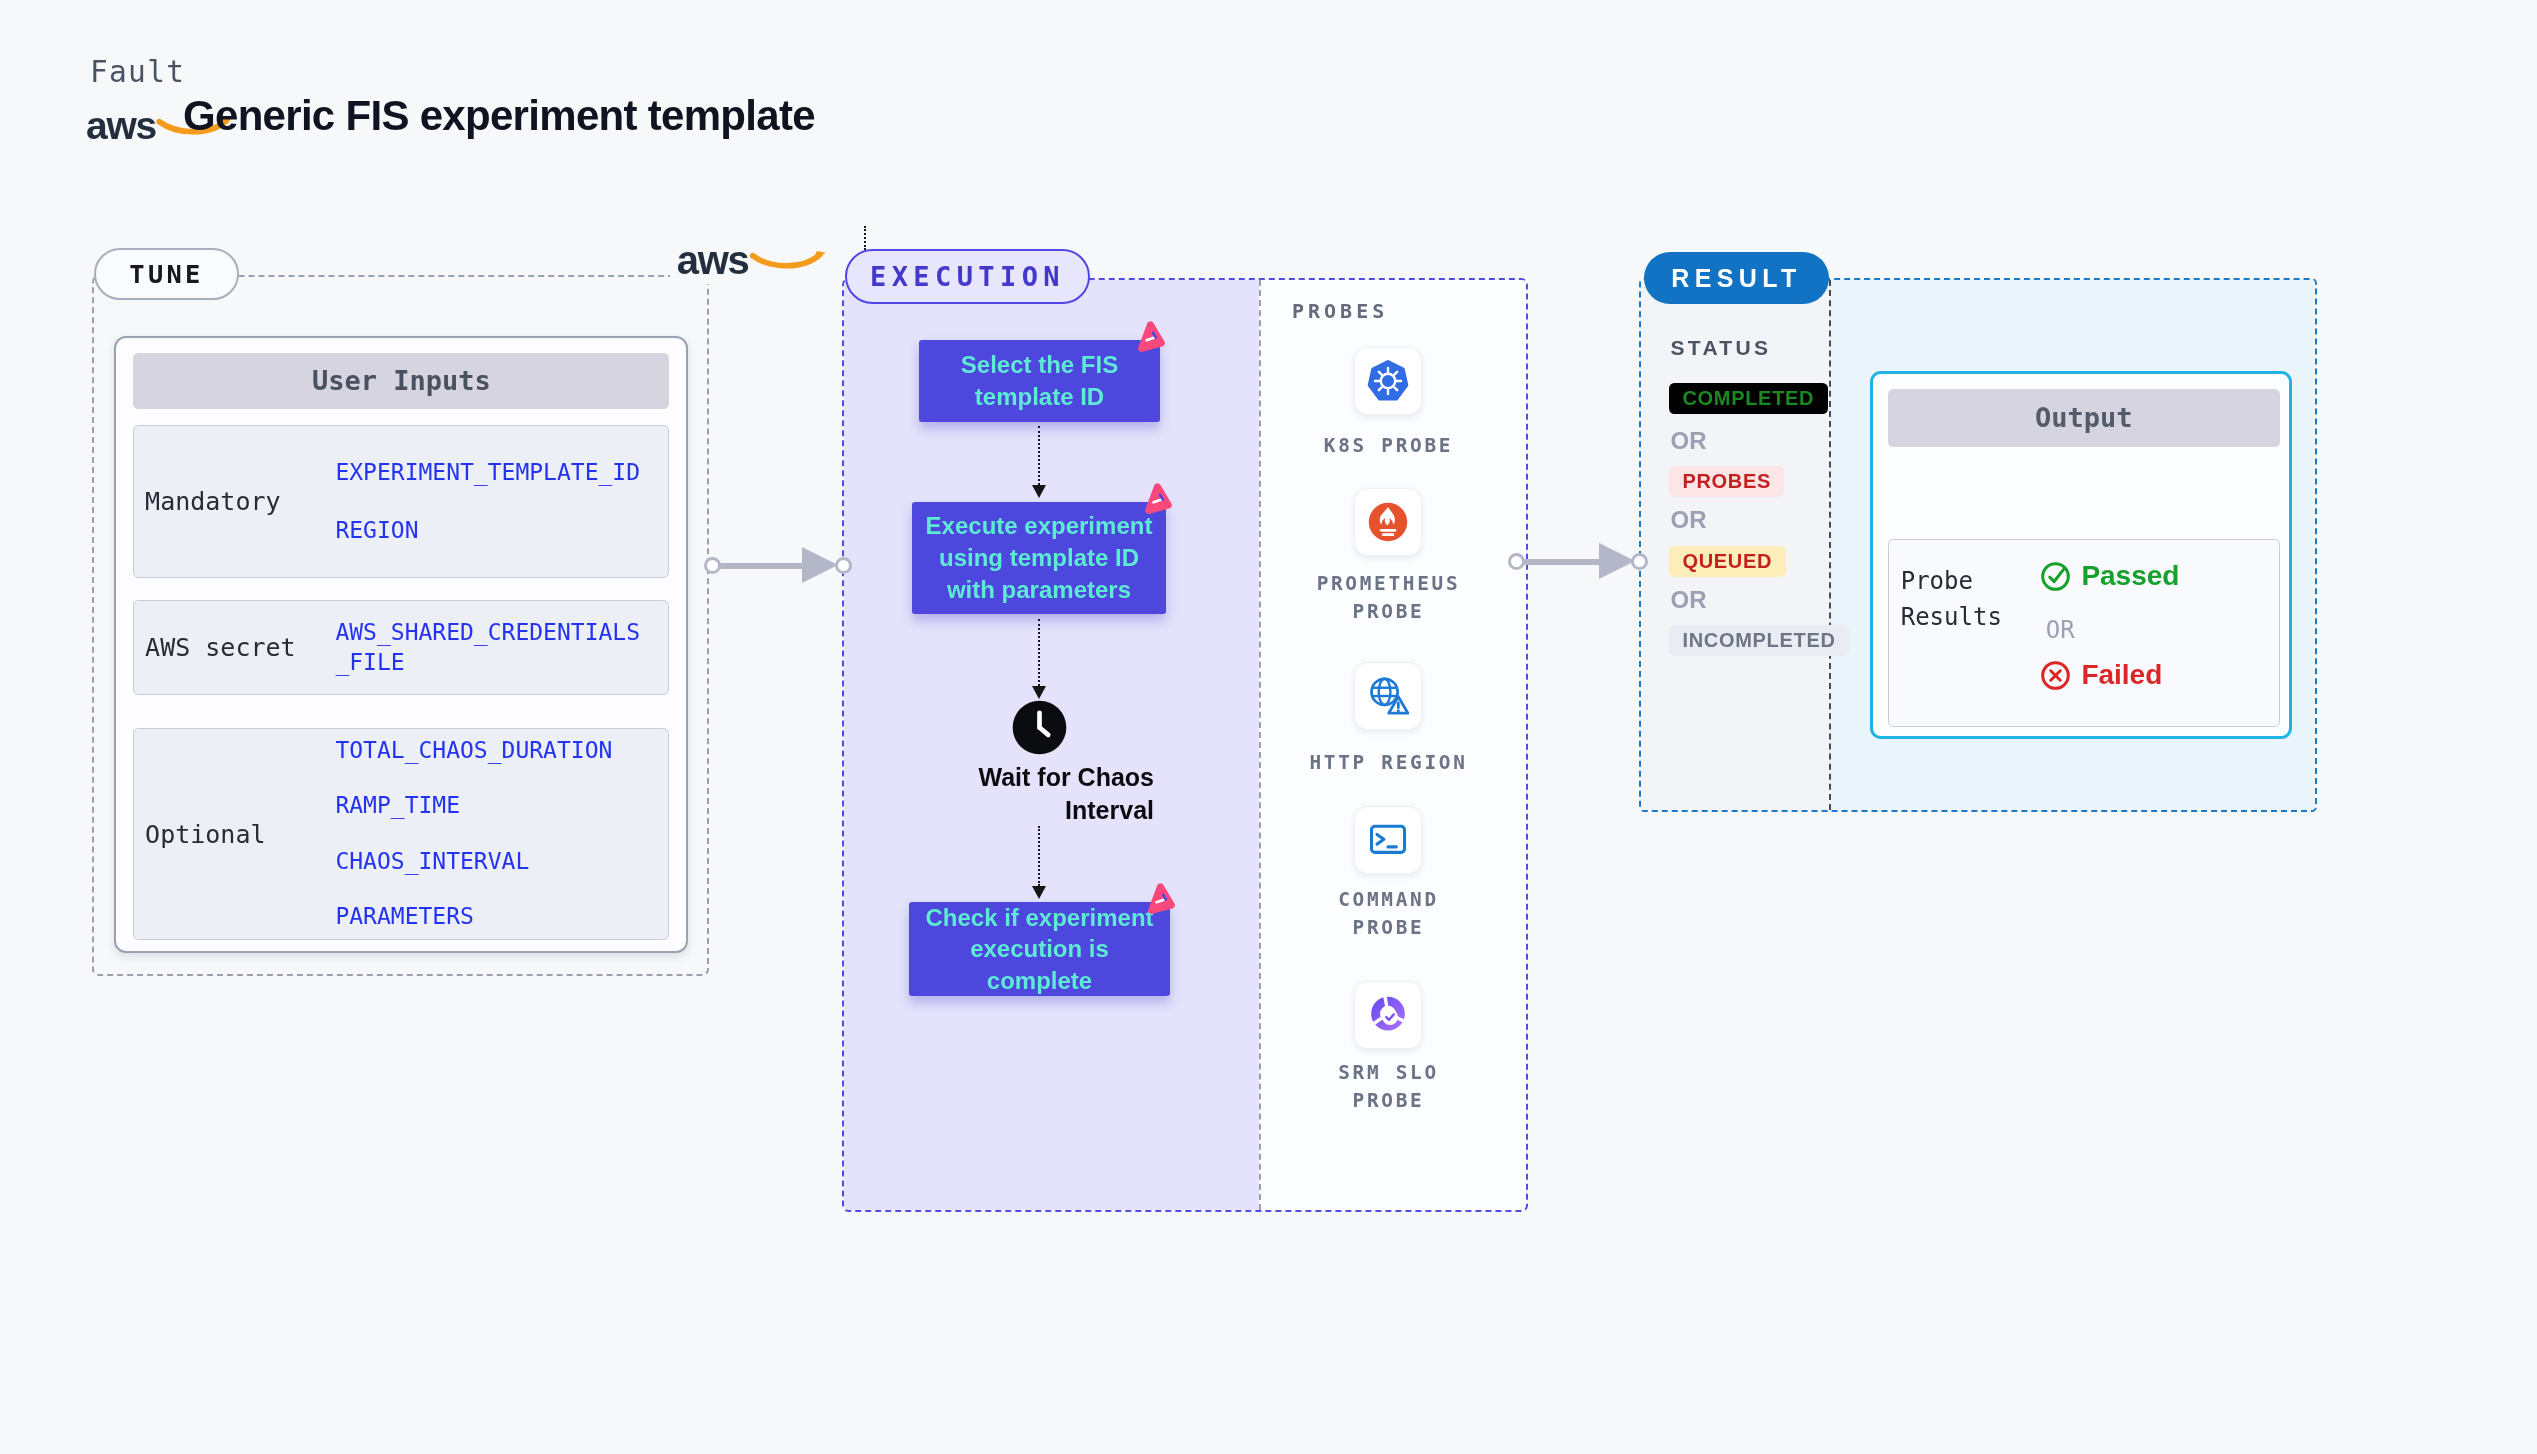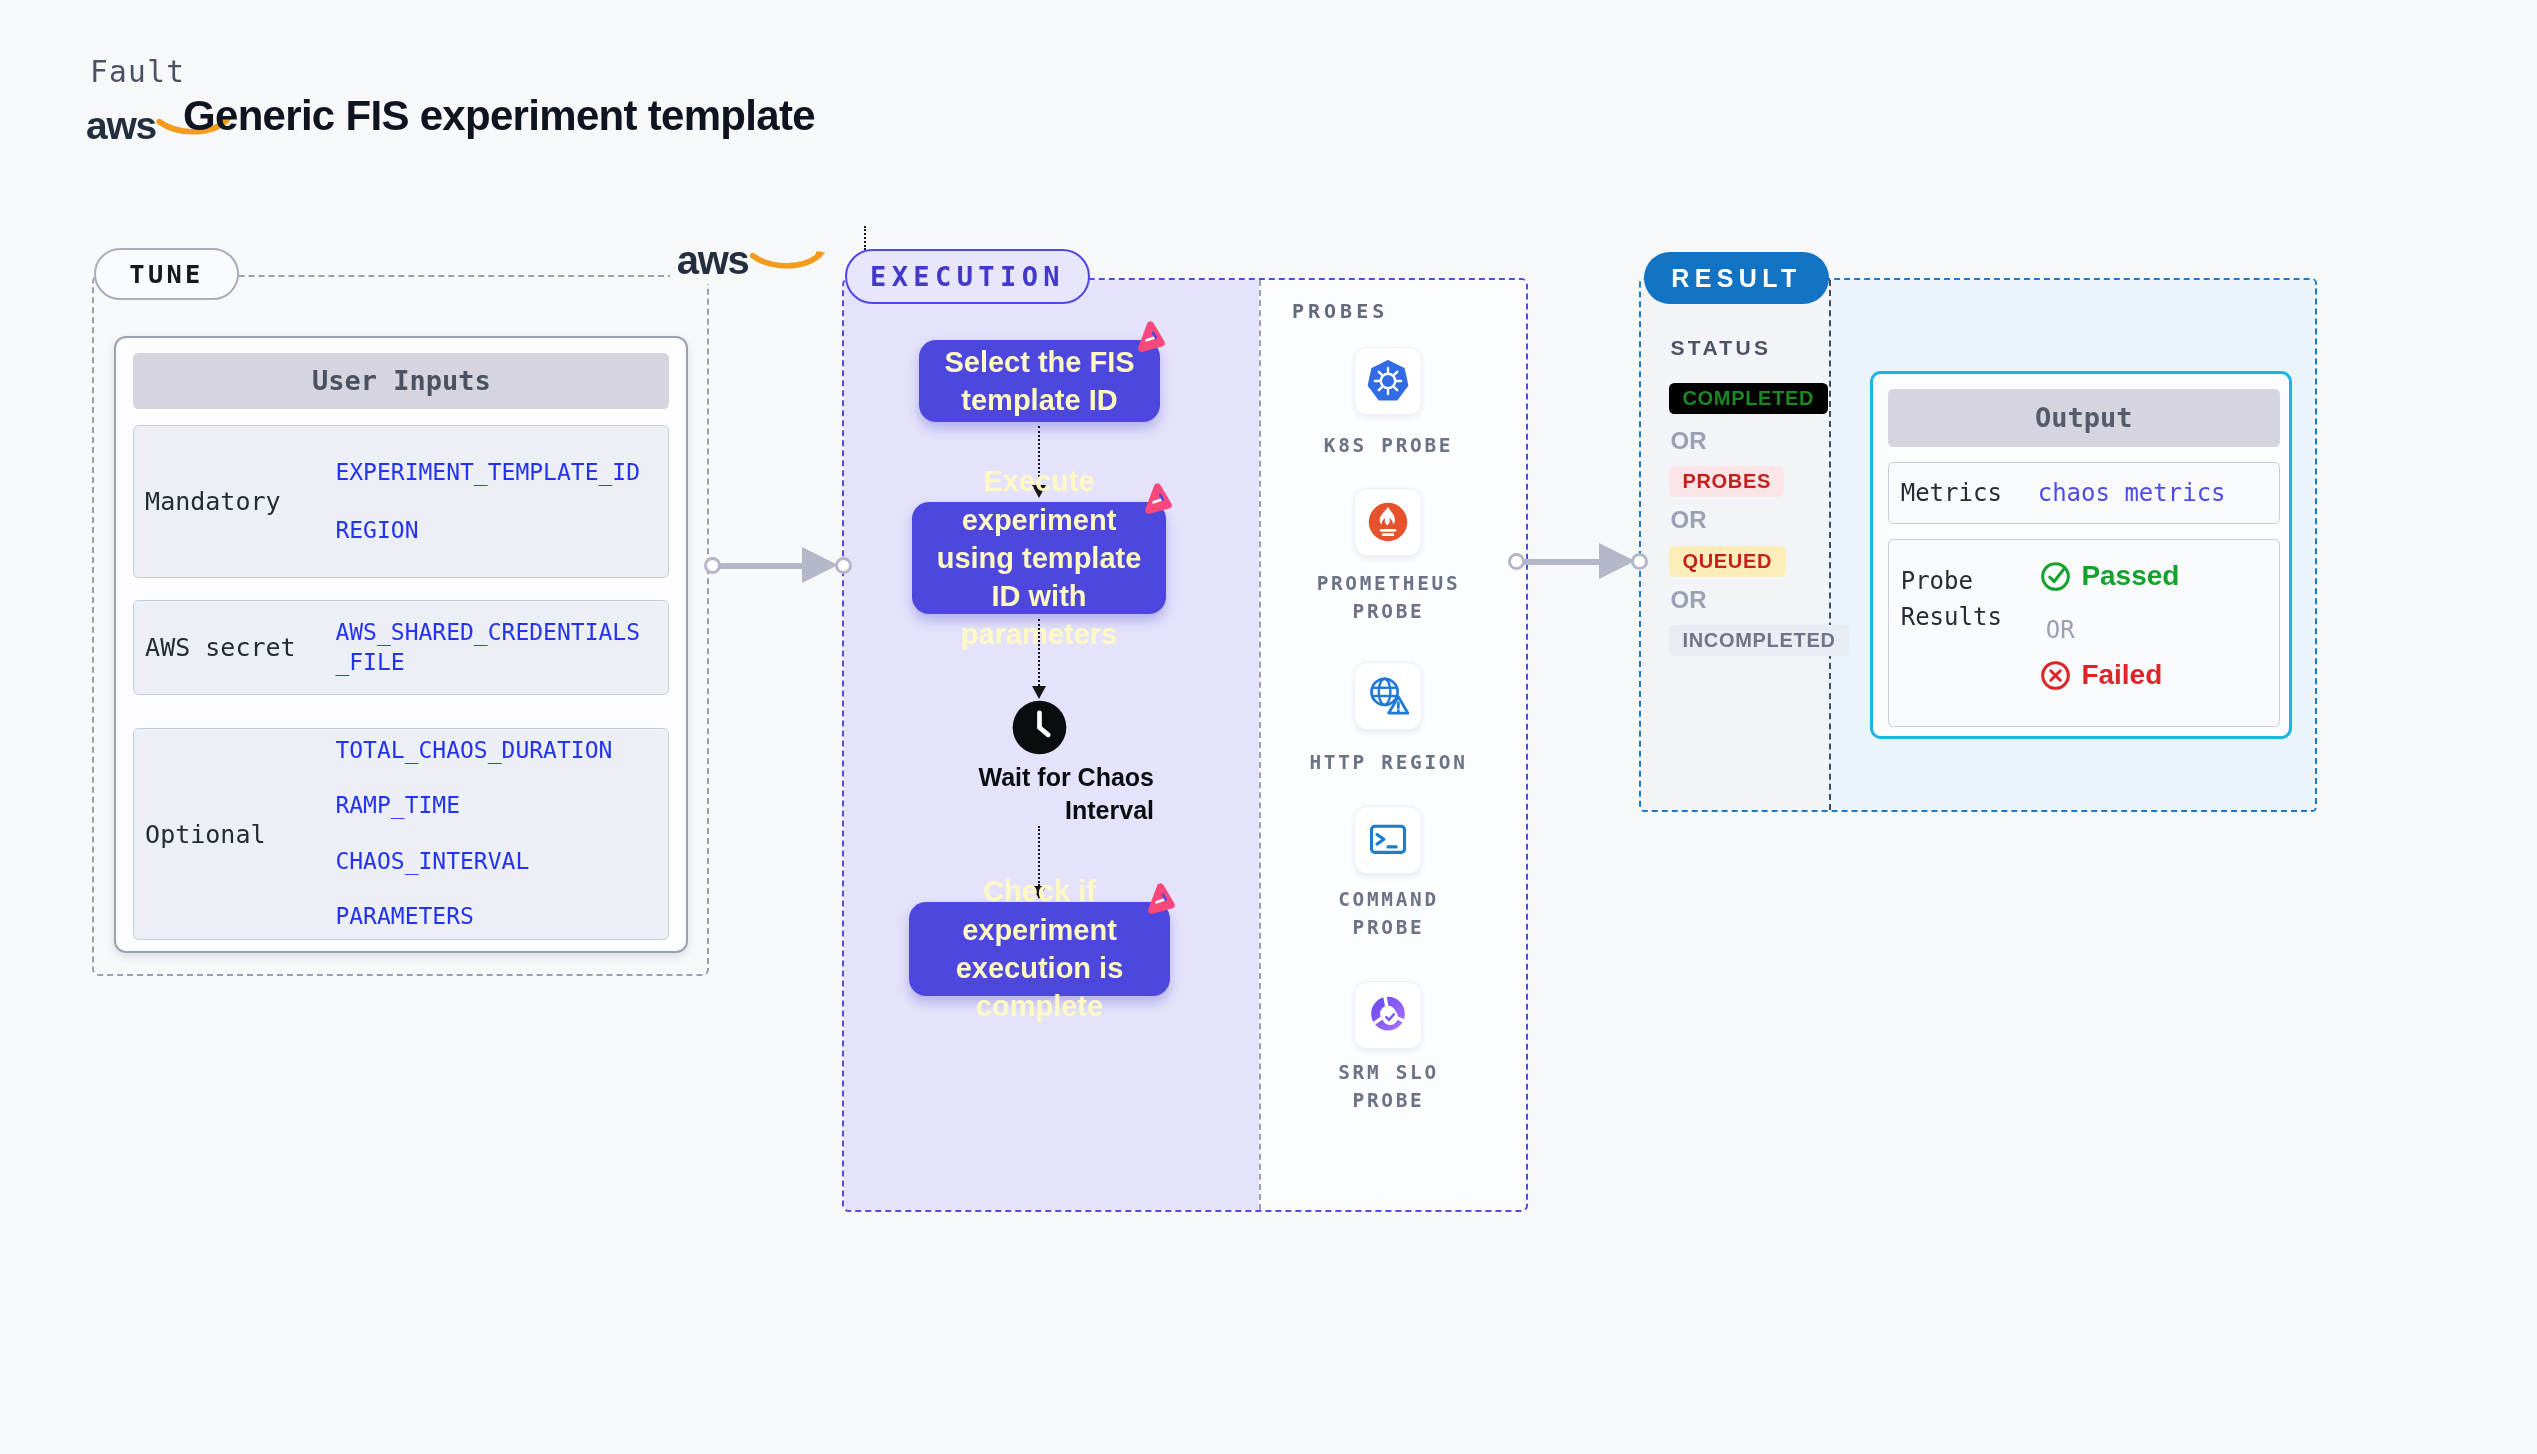--- a/index.html
+++ b/index.html
@@ -75,22 +75,22 @@
 
   
   #execution-container{position:absolute;left:842px;top:278px;width:686px;height:934px;
                        border:2px dashed #544be0;border-radius:6.7px;overflow:hidden;}
   #flow-pane{position:absolute;left:0;top:0;width:415px;height:100%;background:var(--lavender,#e4e3fb);}
   #probes-pane{position:absolute;left:415px;top:0;width:271px;height:100%;
                background:#fcfdff;border-left:2px dashed var(--gray-dash,#9aa1ad);}
   #execution-stub{position:absolute;left:864px;top:226px;height:24px;width:0;
                   border-left:2.7px dotted #15161a;z-index:3;}
 
-  .flow-box{position:absolute;background:var(--indigo-box,#4d47de);border-radius:17px;
-            color:#fef9c3;font-weight:bold;font-size:29px;line-height:1.32;text-align:center;
+  .flow-box{position:absolute;background:var(--indigo-box,#4d47de);border-radius:3px;
+            color:#5eead4;font-weight:bold;font-size:24px;line-height:1.32;text-align:center;
             display:flex;align-items:center;justify-content:center;padding:6.7px 9.4px;
             box-shadow:0 6.7px 12px rgba(60,50,200,.28);}
   #flow-box-1{left:75px;top:60px;width:241px;height:82px;}
   #flow-box-2{left:68px;top:222px;width:254px;height:112px;}
   #flow-box-3{left:65px;top:622px;width:261px;height:94px;}
   .chaos-badge{position:absolute;width:35px;height:36px;z-index:2;}
   #badge-1{left:289px;top:39px;}
   #badge-2{left:296px;top:201px;}
   #badge-3{left:299px;top:601px;}
 
@@ -351,24 +351,20 @@
     <div class="status-badge badge-success" id="badge-completed">COMPLETED</div>
     <div class="or-text" id="or-1">OR</div>
     <div class="status-badge badge-error" id="badge-errored">PROBES</div>
     <div class="or-text" id="or-2">OR</div>
     <div class="status-badge badge-warning" id="badge-queued">QUEUED</div>
     <div class="or-text" id="or-3">OR</div>
     <div class="status-badge badge-neutral" id="badge-incompleted">INCOMPLETED</div>
 
     <div id="output-card">
       <div class="table-header">Output</div>
-      <div class="output-row" id="metrics-row">
-        <div class="row-label">Metrics</div>
-        <div id="metrics-value">chaos metrics</div>
-      </div>
       <div class="output-row" id="probe-results-row">
         <div id="probe-results-label">Probe Results</div>
         <div class="verdict" id="verdict-passed">
           <svg width="31" height="31" viewBox="0 0 46 46">
             <circle cx="23" cy="23" r="19" fill="none" stroke="#16a12c" stroke-width="4.5"></circle>
             <path d="M14.5 24 l6.5 6.5 L35 12.5" fill="none" stroke="#16a12c" stroke-width="4.5" stroke-linecap="round" stroke-linejoin="round"></path>
           </svg>
           <span>Passed</span>
         </div>
         <div id="verdict-or">OR</div>

